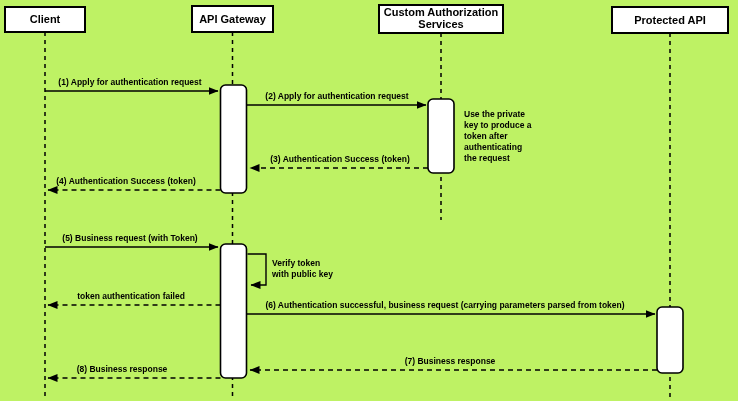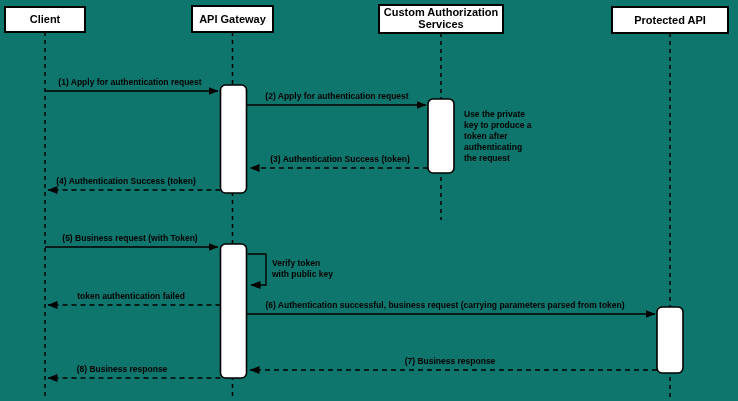--- a/index.html
+++ b/index.html
@@ -1,16 +1,16 @@
 <!DOCTYPE html>
 <html><head>
 <meta charset="utf-8">
 <style>
   html, body { margin: 0; padding: 0; background: #ffffff; }
-  .canvas { position: relative; width: 738px; height: 401px; background: #0f766e; overflow: hidden; }
+  .canvas { position: relative; width: 738px; height: 401px; background: #bef264; overflow: hidden; }
   svg text {
     font-family: "Liberation Sans", sans-serif;
     font-weight: bold;
     fill: #000000;
   }
   .actor-box { fill: #ffffff; stroke: #000000; stroke-width: 2; }
   .actor-label { font-size: 11px; text-anchor: middle; }
   .lifeline { stroke: #000000; stroke-width: 1.5; stroke-dasharray: 4 4; fill: none; }
   .activation { fill: #ffffff; stroke: #000000; stroke-width: 1.6; }
   .msg-line { stroke: #000000; stroke-width: 1.4; fill: none; }

